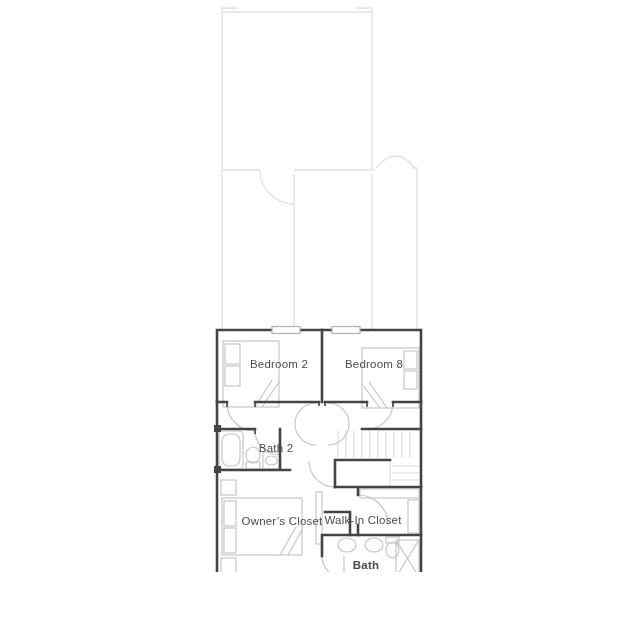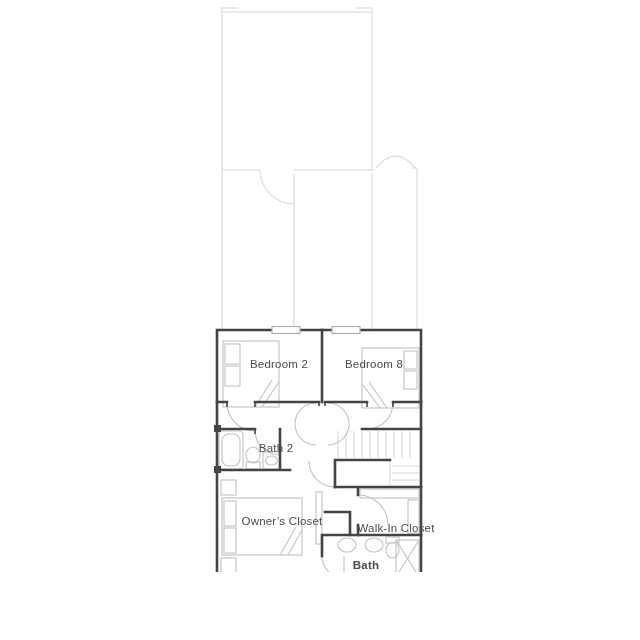--- a/index.html
+++ b/index.html
@@ -172,16 +172,16 @@
   </svg>
 
   <div class="room-label" style="left:279px; top:364px;">Bedroom 2</div>
 
   <div class="room-label" style="left:374px; top:364px;">Bedroom 8</div>
 
   <div class="room-label" style="left:276px; top:448px;">Bath 2</div>
 
   <div class="room-label" style="left:282px; top:521px;">Owner’s Closet</div>
 
-  <div class="room-label" style="left:396px; top:520px;margin-top:8px;">Walk-In Closet</div>
+  <div class="room-label" style="left:363px; top:520px;">Walk-In Closet</div>
 
   <div class="room-label" style="left:366px; top:565px;font-weight:bold;">Bath</div>
 </div>
 
 </body></html>

